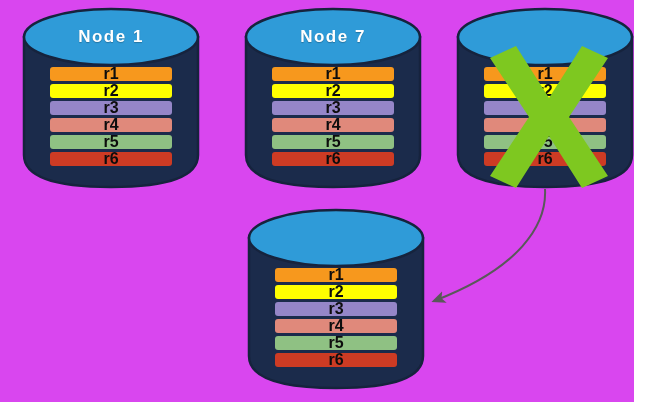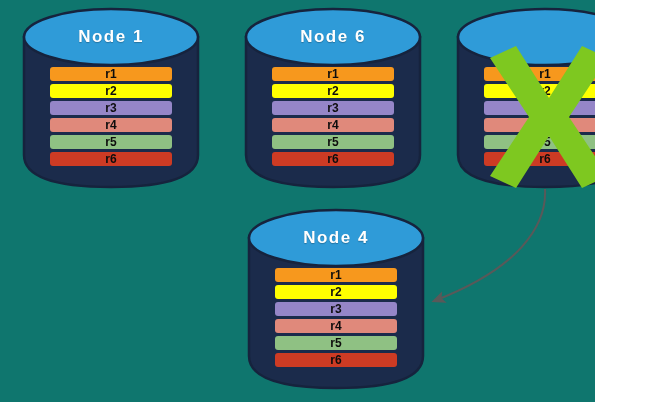--- a/index.html
+++ b/index.html
@@ -5,25 +5,24 @@
   html, body {
     margin: 0;
     padding: 0;
     background: #ffffff;
   }
   body {
     font-family: "Liberation Sans", sans-serif;
   }
   #canvas {
     position: relative;
-    width: 572px;
+    width: 634px;
     height: 402px;
-    background: #0f766e;
+    background: #d946ef;
     overflow: hidden;
-    padding-left: 23px;
   }
 
   
   .node {
     position: absolute;
   }
   .cyl-svg {
     position: absolute;
     left: 0;
     top: 0;
@@ -49,21 +48,21 @@
     display: flex;
     flex-direction: column;
   }
   .row {
     height: 14px;
     margin-bottom: 3px;
     border-radius: 3px;
     display: flex;
     align-items: center;
     justify-content: center;
-    font-size: 12px;
+    font-size: 16px;
     font-weight: bold;
     color: #0d0d0d;
     line-height: 1;
   }
   .row:last-child { margin-bottom: 10px; }
 
   
   .x-overlay {
     position: absolute;
     pointer-events: none;
@@ -111,21 +110,21 @@
           <span>r6</span>
         </div>
     </div>
   </div>
 
   <div class="node" style="left:244px; top:5px; width:178px; height:184px;">
     <svg class="cyl-svg" width="178" height="184" viewBox="0 0 178 184">
       <path d="M2,32 L2,150 Q2,182 89,182 Q176,182 176,150 L176,32 Z" fill="#1b2b4b" stroke="#16233d" stroke-width="2.5"></path>
       <ellipse cx="89" cy="32" rx="87" ry="28" fill="#2f9bd8" stroke="#16233d" stroke-width="2.5"></ellipse>
     </svg>
-    <div class="node-title" style="top:22px;">Node  6</div>
+    <div class="node-title" style="top:22px;">Node  7</div>
     <div class="rows" style="top:62px; left:28px; width:122px;">
       <div class="row" style="background:#f7981d;">
           <span>r1</span>
         </div>
       <div class="row" style="background:#ffff00;">
           <span>r2</span>
         </div>
       <div class="row" style="background:#9586c8;">
           <span>r3</span>
         </div>
@@ -170,21 +169,20 @@
 
   <svg class="x-overlay" style="left:490px; top:46px;" width="118" height="142" viewBox="0 0 118 142">
     <polygon points="0,12 26,0 59,52 92,0 118,12 79,71 118,130 92,142 59,90 26,142 0,130 39,71" fill="#7ec820"></polygon>
   </svg>
 
   <div class="node" style="left:247px; top:206px; width:178px; height:184px;">
     <svg class="cyl-svg" width="178" height="184" viewBox="0 0 178 184">
       <path d="M2,32 L2,150 Q2,182 89,182 Q176,182 176,150 L176,32 Z" fill="#1b2b4b" stroke="#16233d" stroke-width="2.5"></path>
       <ellipse cx="89" cy="32" rx="87" ry="28" fill="#2f9bd8" stroke="#16233d" stroke-width="2.5"></ellipse>
     </svg>
-    <div class="node-title" style="top:22px;">Node  4</div>
     <div class="rows" style="top:62px; left:28px; width:122px;">
       <div class="row" style="background:#f7981d;">
           <span>r1</span>
         </div>
       <div class="row" style="background:#ffff00;">
           <span>r2</span>
         </div>
       <div class="row" style="background:#9586c8;">
           <span>r3</span>
         </div>

